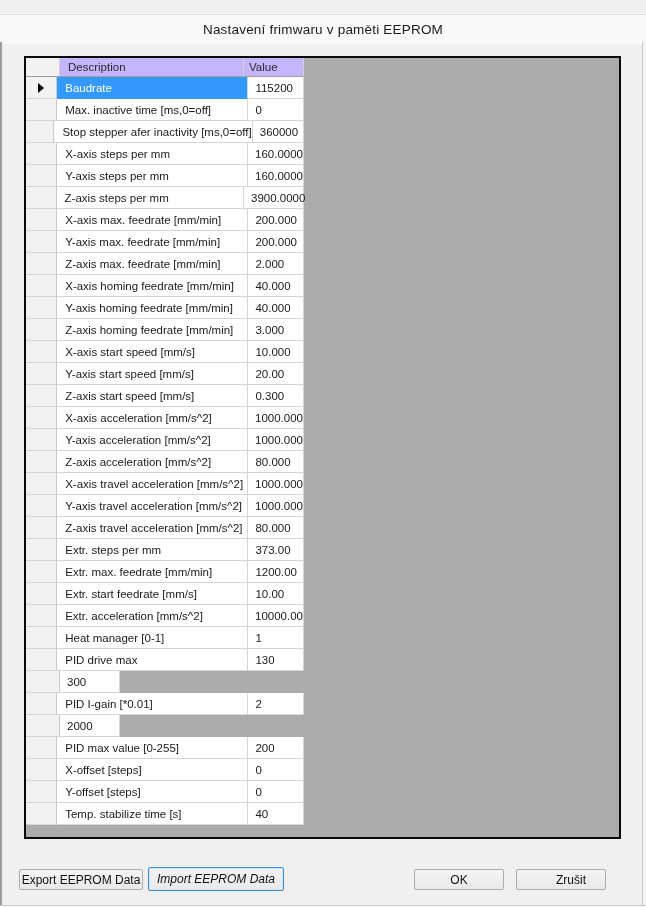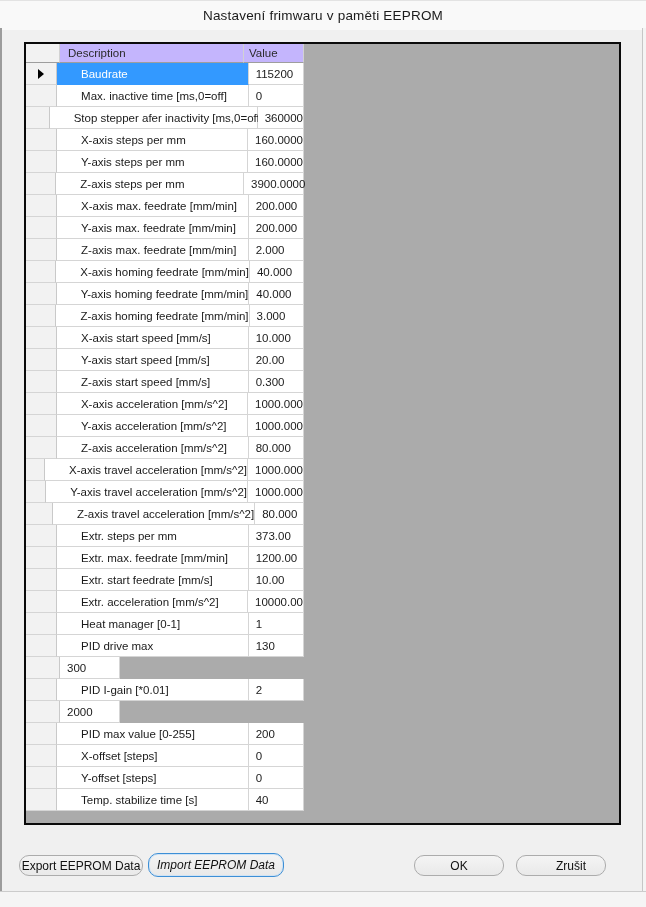--- a/index.html
+++ b/index.html
@@ -3,21 +3,21 @@
 <meta charset="utf-8">
 <style>
   * { box-sizing: border-box; margin: 0; padding: 0; }
   html, body { width: 646px; height: 907px; }
   body {
     font-family: "Liberation Sans", sans-serif;
     background: #f0f0f0;
     position: relative;
     overflow: hidden;
   }
-  .window { position: absolute; inset: 0; background: #f0f0f0; }
+  .window { position: absolute; inset: 0; background: #f0f0f0; margin-top: 14px; }
 
   
   .titlebar {
     position: absolute; left: 0; top: 0; width: 646px; height: 30px;
     background: #f9f9f9;
     border-top: 1px solid #e3e3e3;
     display: flex; align-items: center; justify-content: center;
   }
   .titlebar .title { font-size: 13.5px; color: #1b1b1b; letter-spacing: 0.2px; }
 
@@ -51,37 +51,37 @@
   .cell {
     background: #ffffff;
     border-right: 1px solid #d5d5d5;
     border-bottom: 1px solid #d5d5d5;
     font-size: 11.5px; color: #1a1a1a;
     display: flex; align-items: center;
     white-space: nowrap;
   }
   .cell.rowhdr { width: 34px; background: #f2f2f2; border-right: 1px solid #c9c9c9;
                  justify-content: center; }
-  .cell.desc   { width: 208px; padding-left: 24px; }
+  .cell.desc   { width: 208px; padding-left: 8px; }
   .cell.val    { width: 60px; padding-left: 7px; }
   .grid-row.selected .cell.desc { background: #3399ff; color: #ffffff; border-bottom-color: #3399ff; }
   .arrow {
     width: 0; height: 0;
     border-left: 6px solid #000;
     border-top: 5px solid transparent;
     border-bottom: 5px solid transparent;
     display: inline-block;
   }
 
   
   .btn {
     position: absolute; height: 21px;
     background: linear-gradient(#f4f4f4, #e9e9e9);
     border: 1px solid #acacac;
-    border-radius: 10px;
+    border-radius: 2px;
     font-family: "Liberation Sans", sans-serif;
     font-size: 12px; color: #111;
     display: flex; align-items: center; justify-content: center;
     cursor: default;
   }
   .btn-export { left: 19px;  top: 855px; width: 124px; }
   .btn-import {
     left: 148px; top: 853px; width: 136px; height: 24px;
     border: 1px solid #3d8fd6;
     box-shadow: inset 0 0 0 1px #cfe3f5;

